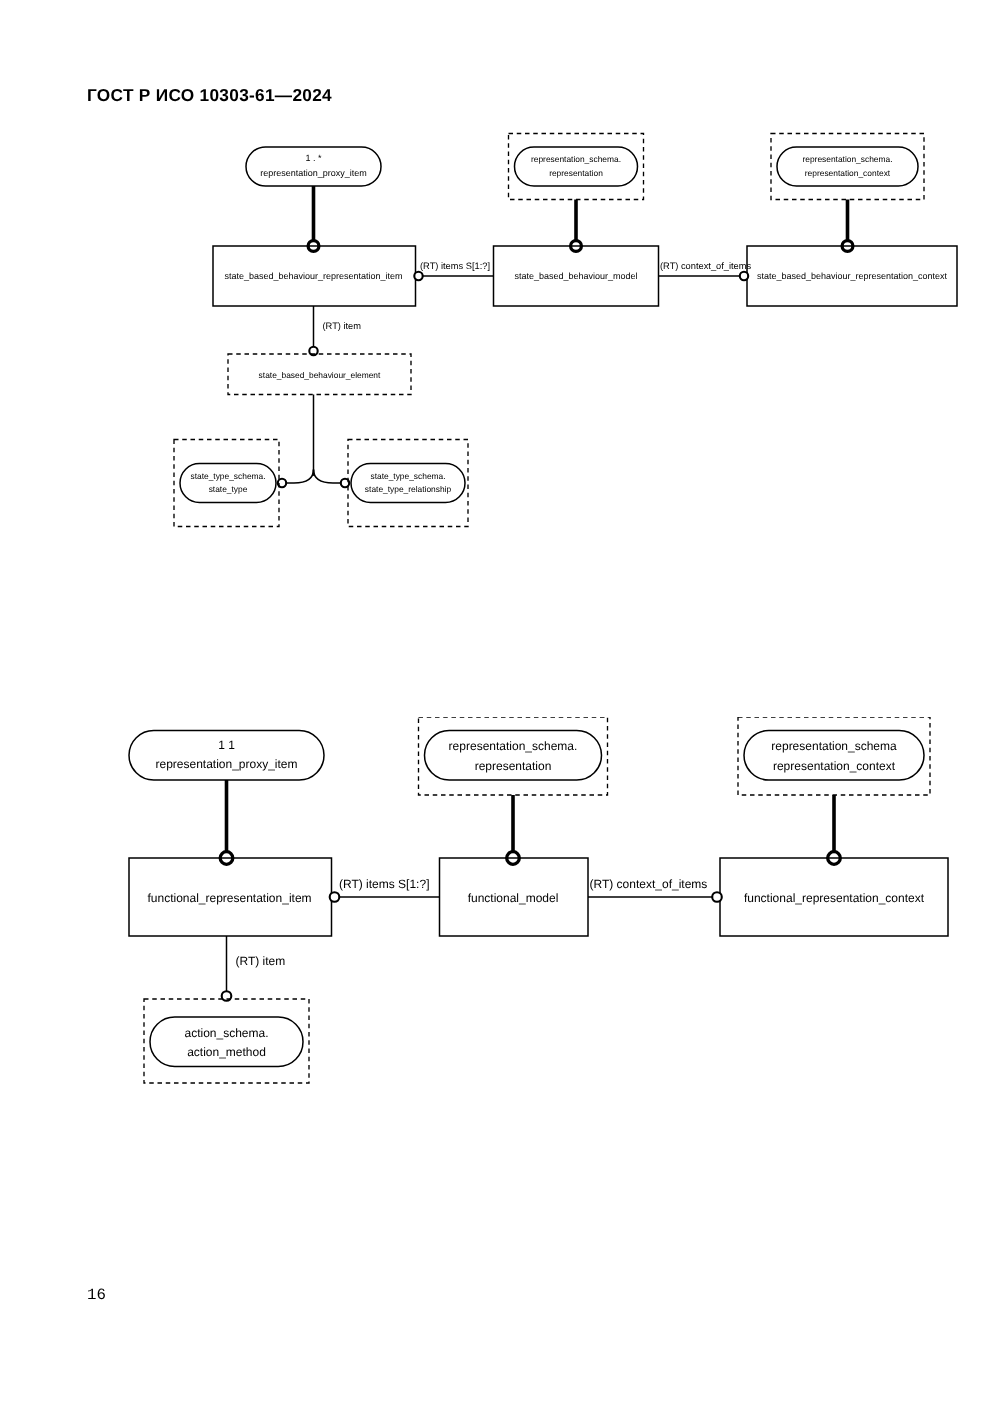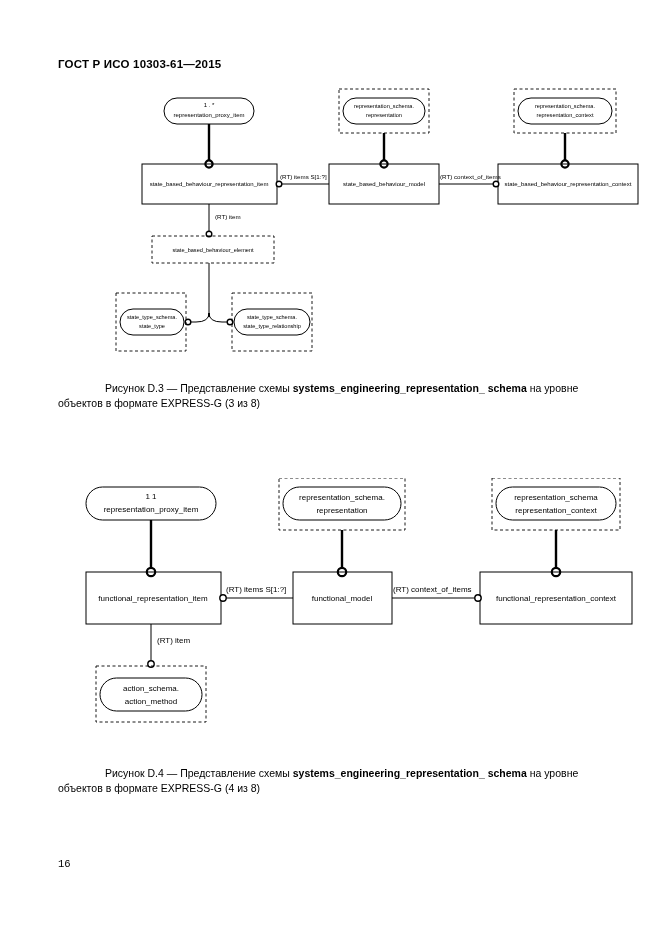--- a/index.html
+++ b/index.html
@@ -99,21 +99,21 @@
     fill: #ffffff;
     stroke: #000000;
     stroke-width: 2.2;
   }
 </style>
 </head>
 <body>
 
 <div class="page">
 
-  <div class="hdr">ГОСТ Р ИСО 10303-61—2015</div>
+  <div class="hdr">ГОСТ Р ИСО 10303-61—2024</div>
 
   <div class="fig" style="top:85px;">
     <svg width="661" height="285" viewBox="0 0 661 285" xmlns="http://www.w3.org/2000/svg">
 
       <rect class="oval" x="152" y="13" width="90" height="26" rx="13" ry="13"></rect>
       <text class="lbl" x="197" y="22" text-anchor="middle">1 . *</text>
       <text class="lbl" x="197" y="32" text-anchor="middle">representation_proxy_item</text>
 
       <line class="line-thick" x1="197" y1="39" x2="197" y2="79"></line>
       <circle class="circ-thick" cx="197" cy="79" r="3.6"></circle>
@@ -169,24 +169,20 @@
       <text class="lbl-sm" x="140" y="234" text-anchor="middle">state_type_schema.</text>
       <text class="lbl-sm" x="140" y="243" text-anchor="middle">state_type</text>
 
       <rect class="dash-box" x="220" y="208" width="80" height="58"></rect>
       <rect class="oval" x="222" y="224" width="76" height="26" rx="13" ry="13"></rect>
       <text class="lbl-sm" x="260" y="234" text-anchor="middle">state_type_schema.</text>
       <text class="lbl-sm" x="260" y="243" text-anchor="middle">state_type_relationship</text>
     </svg>
   </div>
 
-  <div class="caption" style="top:381px;">
-    <span class="ind">Рисунок D.3 —  Представление схемы </span><b>systems_engineering_representation_ schema</b><span> на уровне объектов в</span>
-    <span>формате EXPRESS-G (3 из 8)</span>
-  </div>
 
   <div class="fig" style="top:478px;">
     <svg width="661" height="260" viewBox="0 0 661 260" xmlns="http://www.w3.org/2000/svg">
 
       <rect class="oval" x="74" y="9" width="130" height="33" rx="16.5" ry="16.5"></rect>
       <text class="lbl-lg" x="139" y="21" text-anchor="middle">1  1</text>
       <text class="lbl-lg" x="139" y="34" text-anchor="middle">representation_proxy_item</text>
 
       <line class="line-thick" x1="139" y1="42" x2="139" y2="94"></line>
       <circle class="circ-thick" cx="139" cy="94" r="4.2"></circle>
@@ -228,20 +224,16 @@
       <circle class="circ" cx="139" cy="186" r="3.2"></circle>
       <text class="edge-lg" x="145" y="165">(RT) item</text>
 
       <rect class="dash-box" x="84" y="188" width="110" height="56"></rect>
       <rect class="oval" x="88" y="200" width="102" height="33" rx="16.5" ry="16.5"></rect>
       <text class="lbl-lg" x="139" y="213" text-anchor="middle">action_schema.</text>
       <text class="lbl-lg" x="139" y="226" text-anchor="middle">action_method</text>
     </svg>
   </div>
 
-  <div class="caption" style="top:766px;">
-    <span class="ind">Рисунок D.4 —  Представление схемы </span><b>systems_engineering_representation_ schema</b><span> на уровне объектов в</span>
-    <span>формате EXPRESS-G (4 из 8)</span>
-  </div>
 
   <div class="pageno">16</div>
 
 </div>
 
 </body></html>

